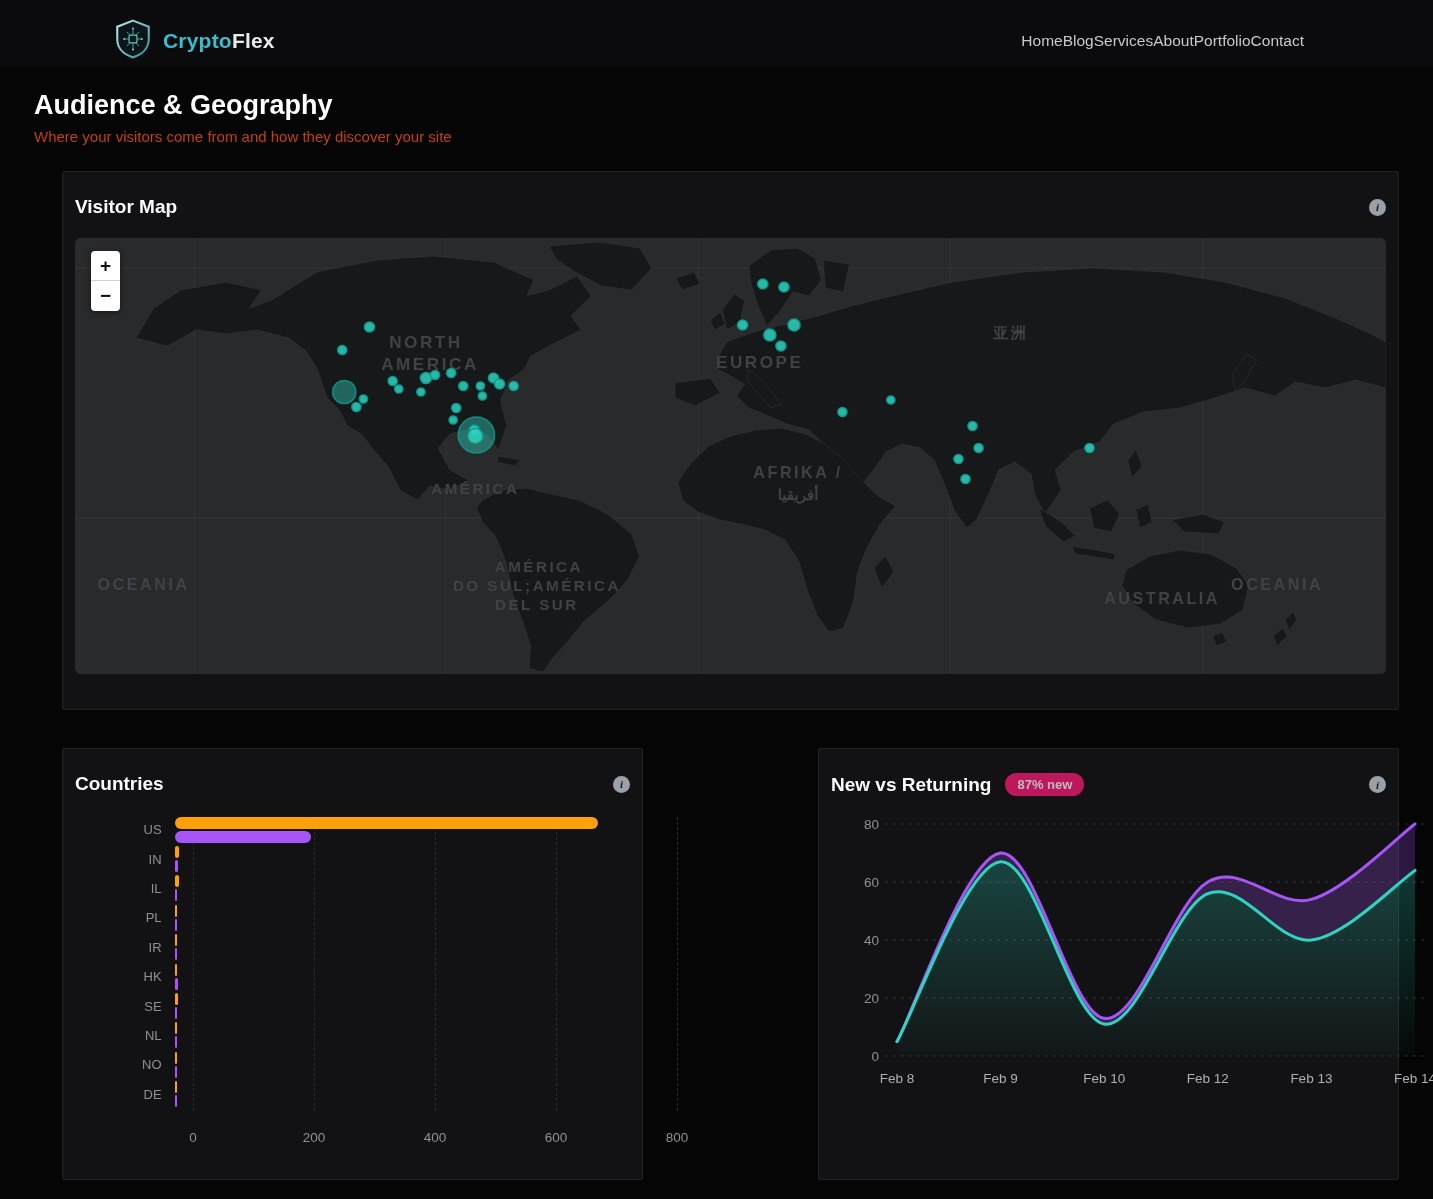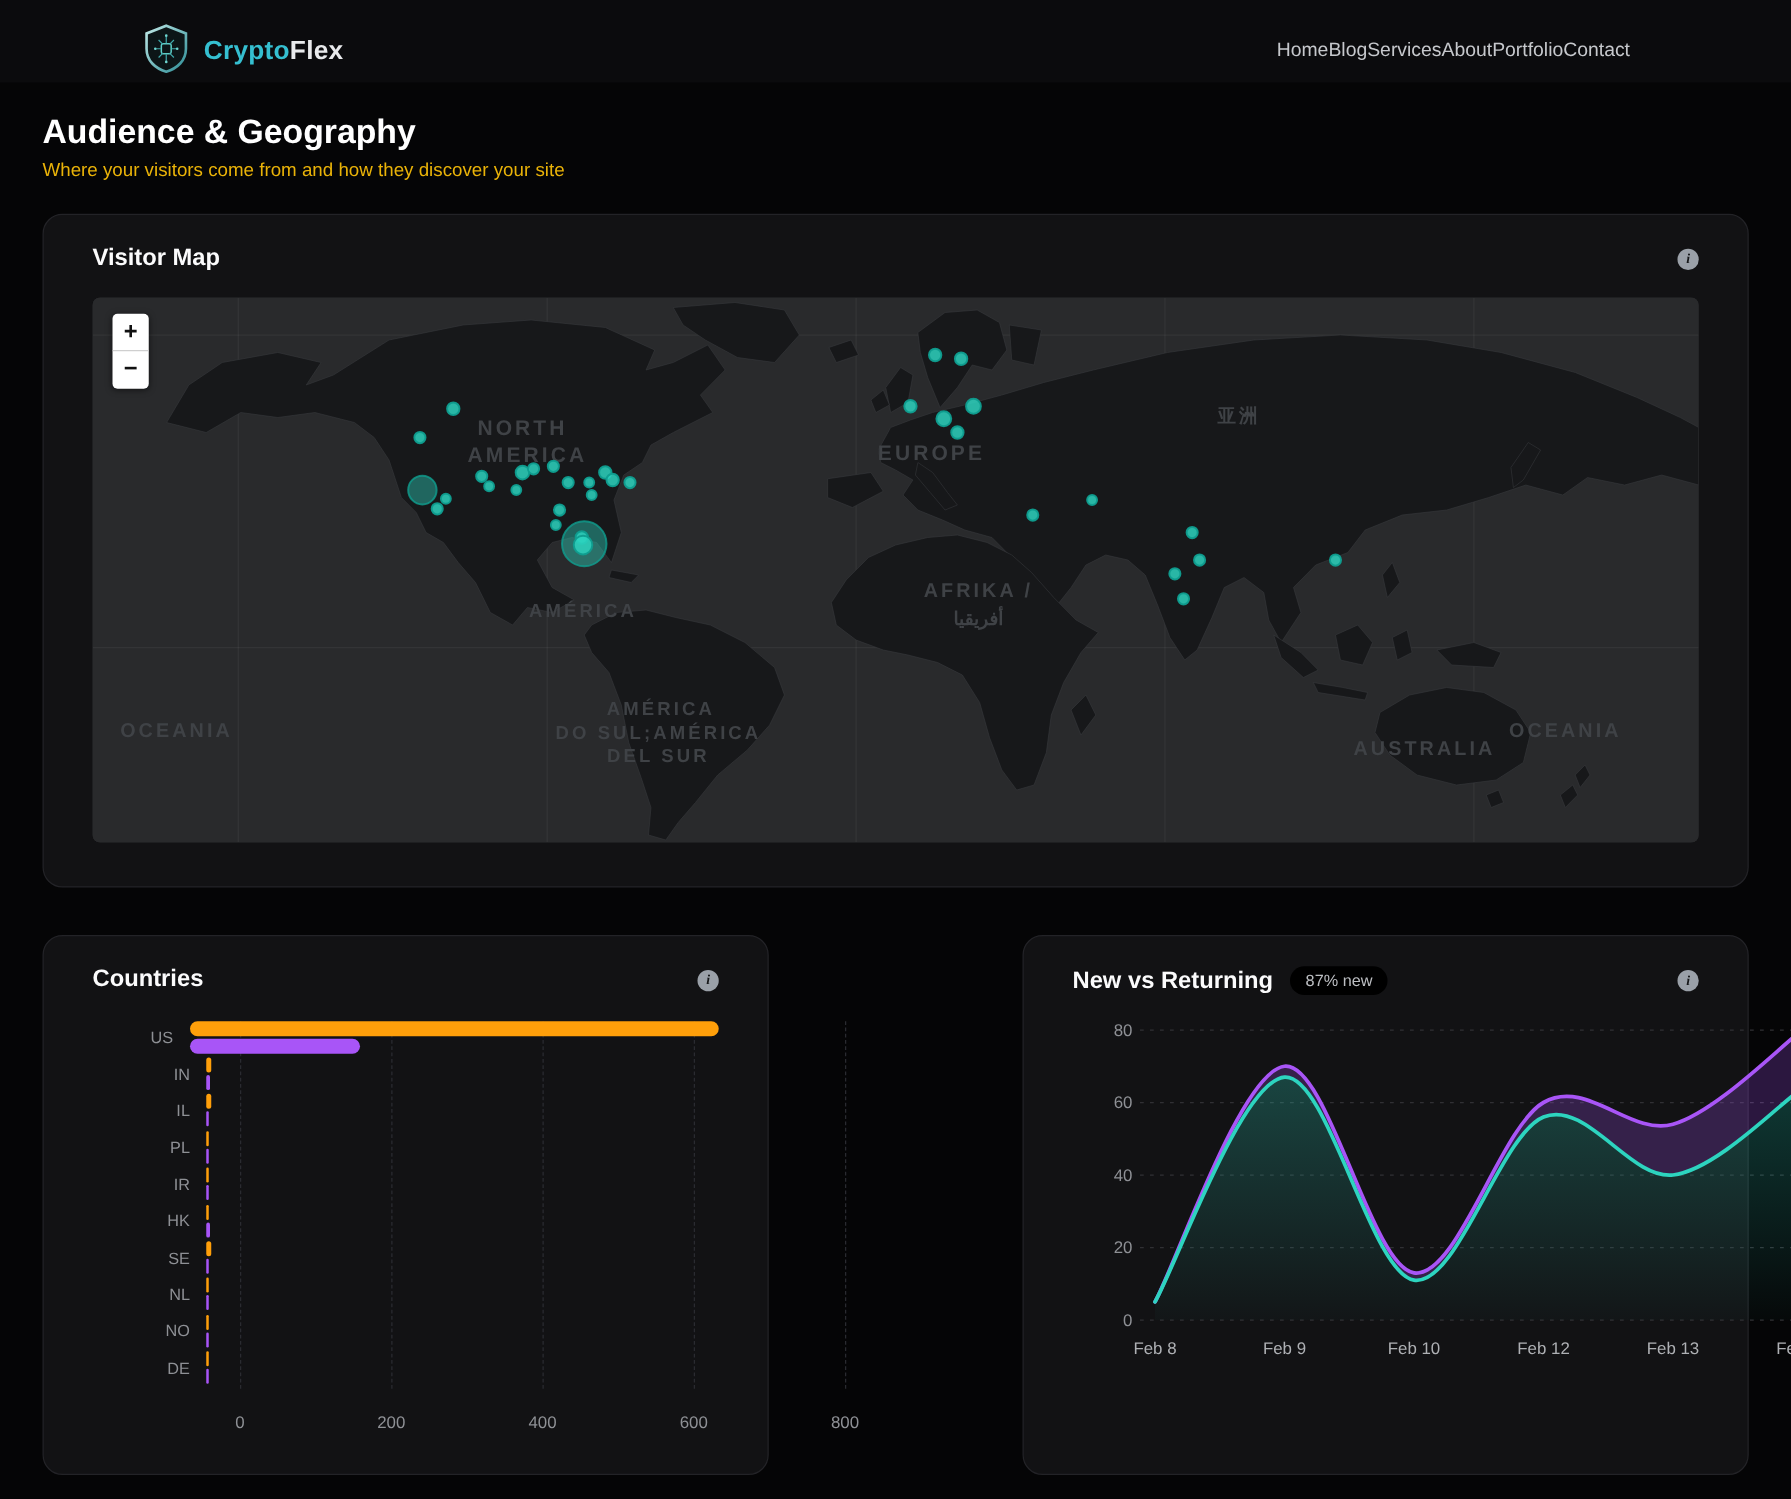--- a/index.html
+++ b/index.html
@@ -12,28 +12,28 @@
   .brand { display:flex; align-items:center; gap:9px; }
   .brand-word { font-size:21px; font-weight:bold; letter-spacing:.2px; }
   .brand-word .w1 { color:#35bfd0; }
   .brand-word .w2 { color:#e9eaec; }
   .nav-links { display:flex; align-items:center; }
   .nav-links a { color:#c6c8cc; text-decoration:none; font-size:15.5px; cursor:pointer; }
 
   
   .main { padding:0 34px; }
   .page-title { font-size:27px; font-weight:bold; color:#ffffff; margin:24px 0 7px 0; }
-  .page-sub { font-size:15px; color:#eab308; }
-
-  
-  .card { background:#121214; border:1px solid #232327; border-radius:16px; padding:24px 39px; }
+  .page-sub { font-size:15px; color:#c2410c; }
+
+  
+  .card { background:#121214; border:1px solid #232327; border-radius:2px; padding:24px 12px;margin-left:28px; }
   .card-head { display:flex; align-items:center; justify-content:space-between; }
   .card-title-wrap { display:flex; align-items:flex-end; gap:14px; }
   .card-title { font-size:19px; font-weight:bold; color:#fbfbfc; }
-  .badge { background:#000000; color:#bcbec2; font-size:13px; padding:4px 12px; border-radius:12px; }
+  .badge { background:#be185d; color:#bcbec2; font-size:13px; padding:4px 12px; border-radius:12px;font-weight:bold; }
   .info-btn { width:17px; height:17px; border-radius:50%; background:#9aa0a8; color:#17181a;
     font-size:11px; font-weight:bold; display:flex; align-items:center; justify-content:center;
     cursor:pointer; font-family:"Liberation Serif", serif; font-style:italic; }
 
   .map-card { margin-top:26px; height:539px; }
   .map-box { margin-top:20px; height:436px; border-radius:6px; overflow:hidden; position:relative;
     background:#292a2c; }
   .map-box svg { display:block; width:100%; height:100%; }
   .zoomctl { position:absolute; top:13px; left:16px; width:29px; background:#ffffff;
     border-radius:4px; overflow:hidden; box-shadow:0 1px 5px rgba(0,0,0,.55); }

